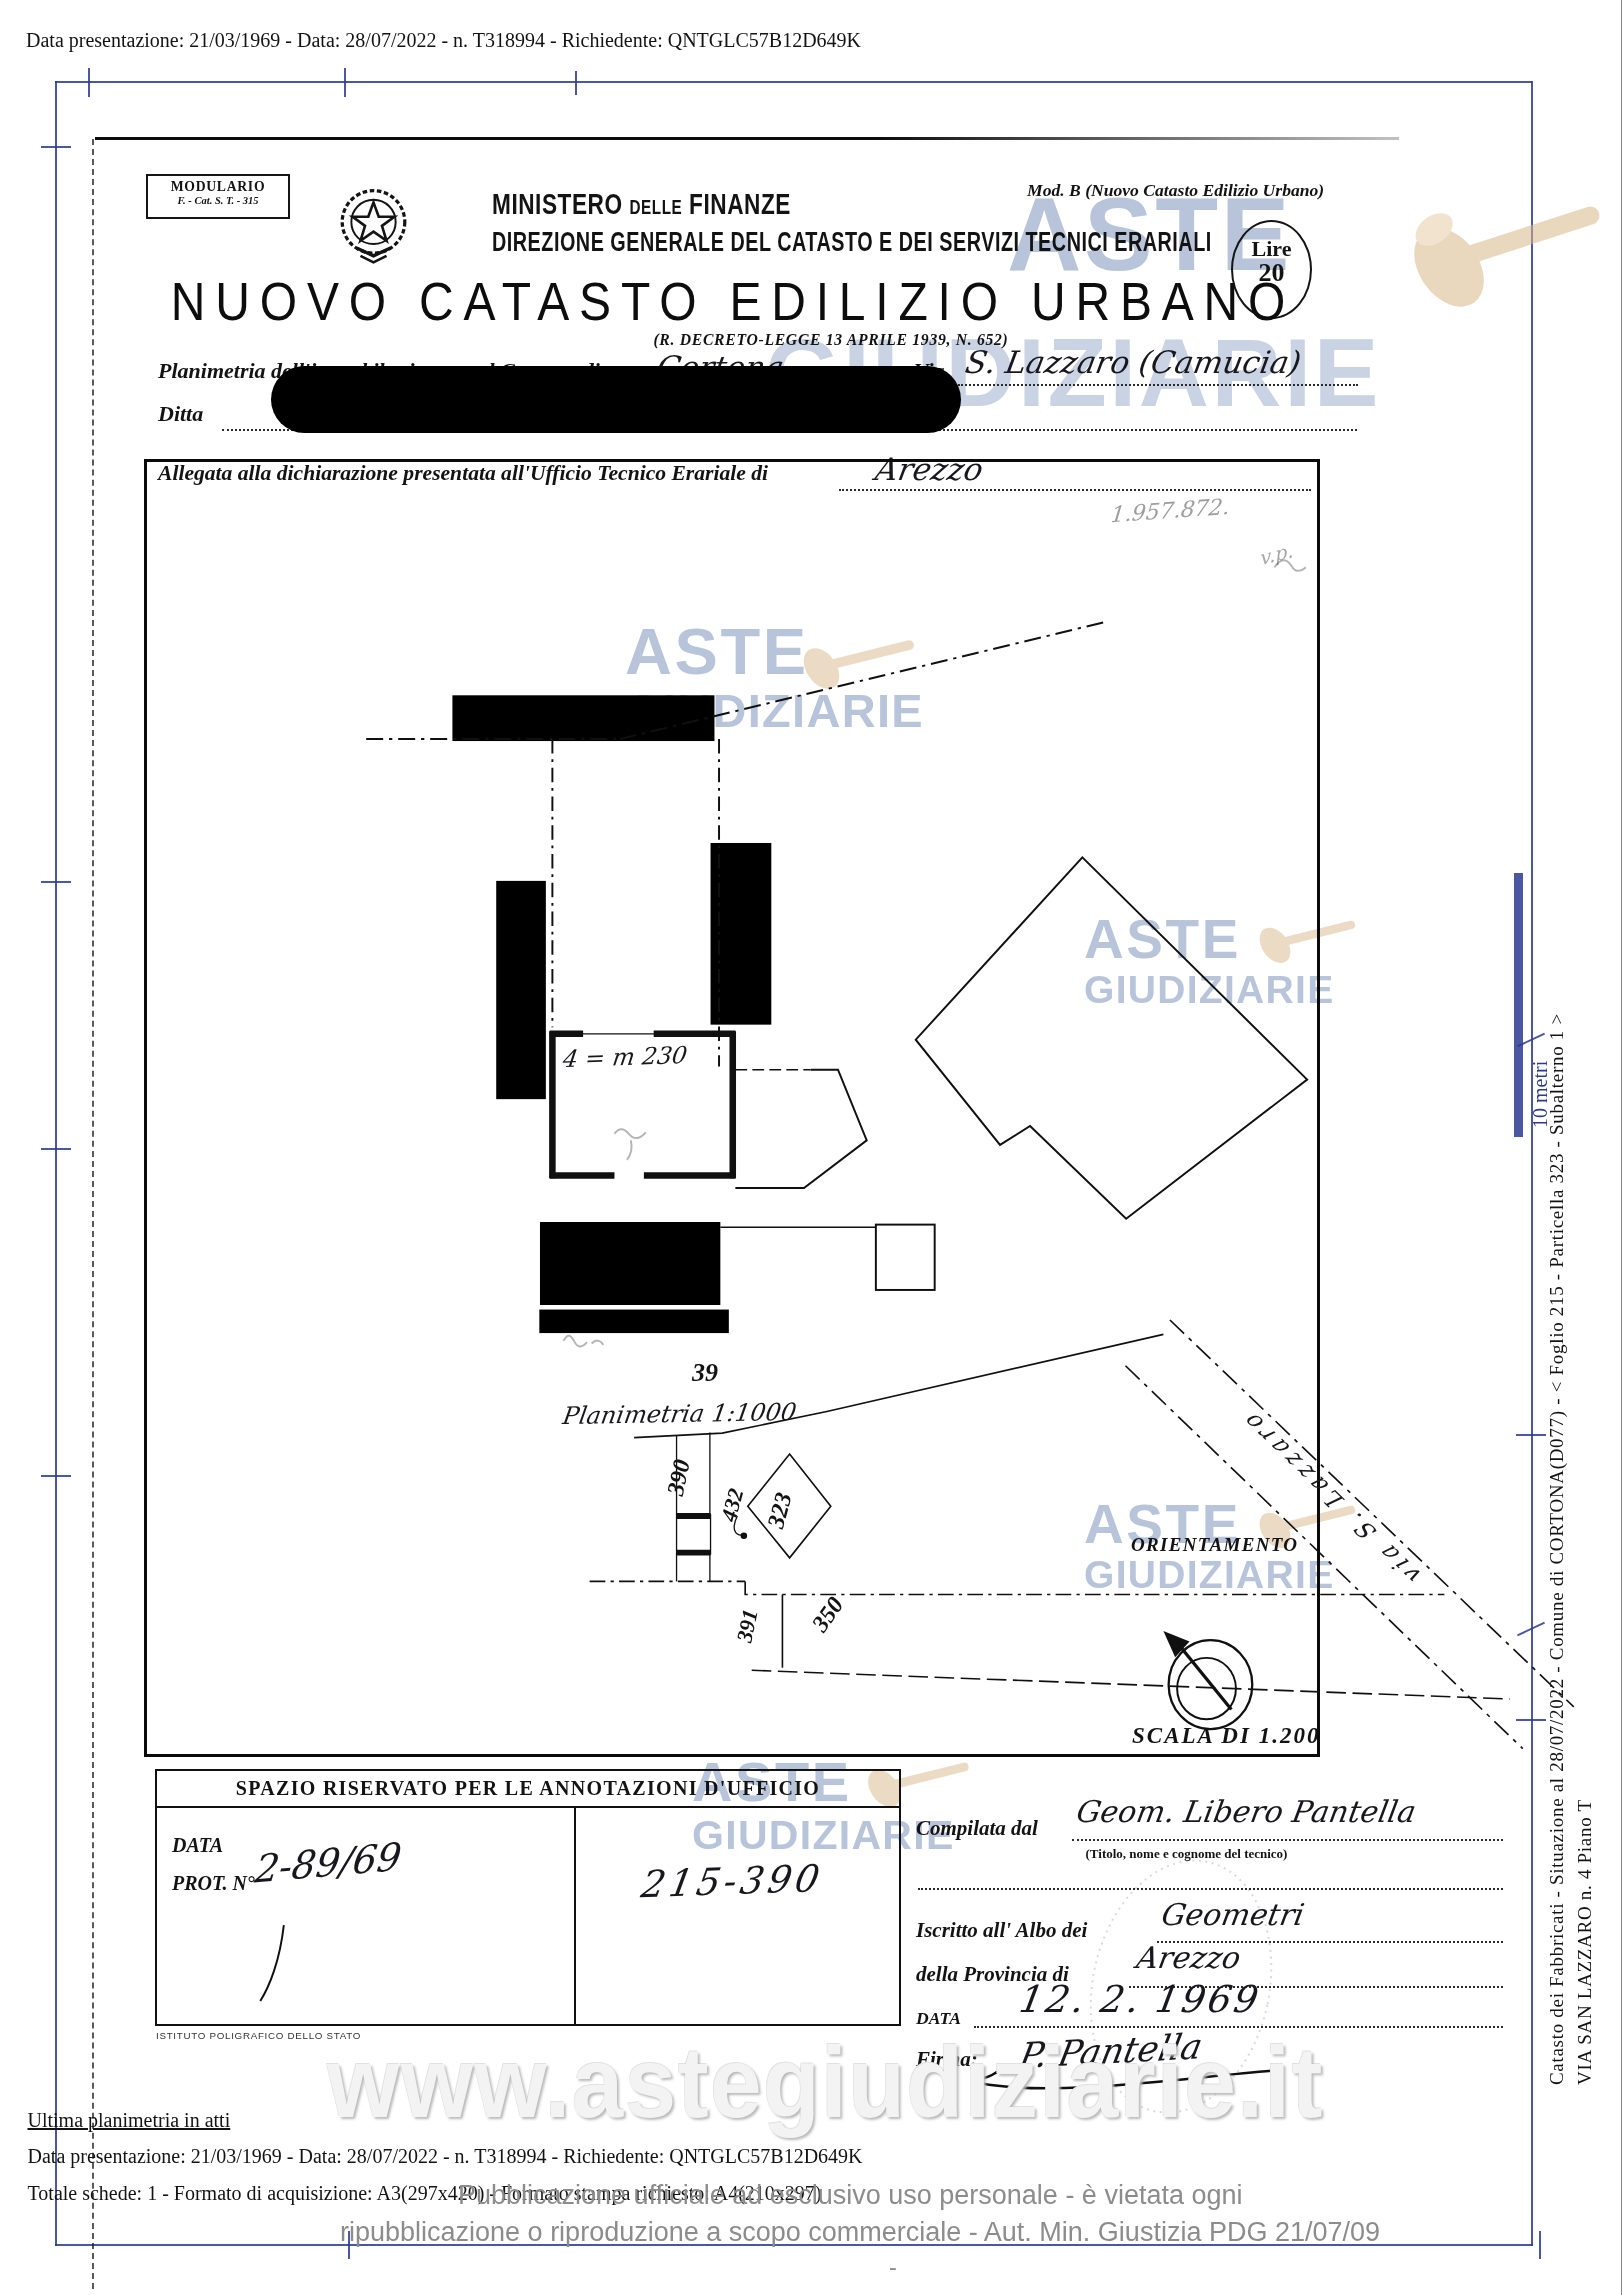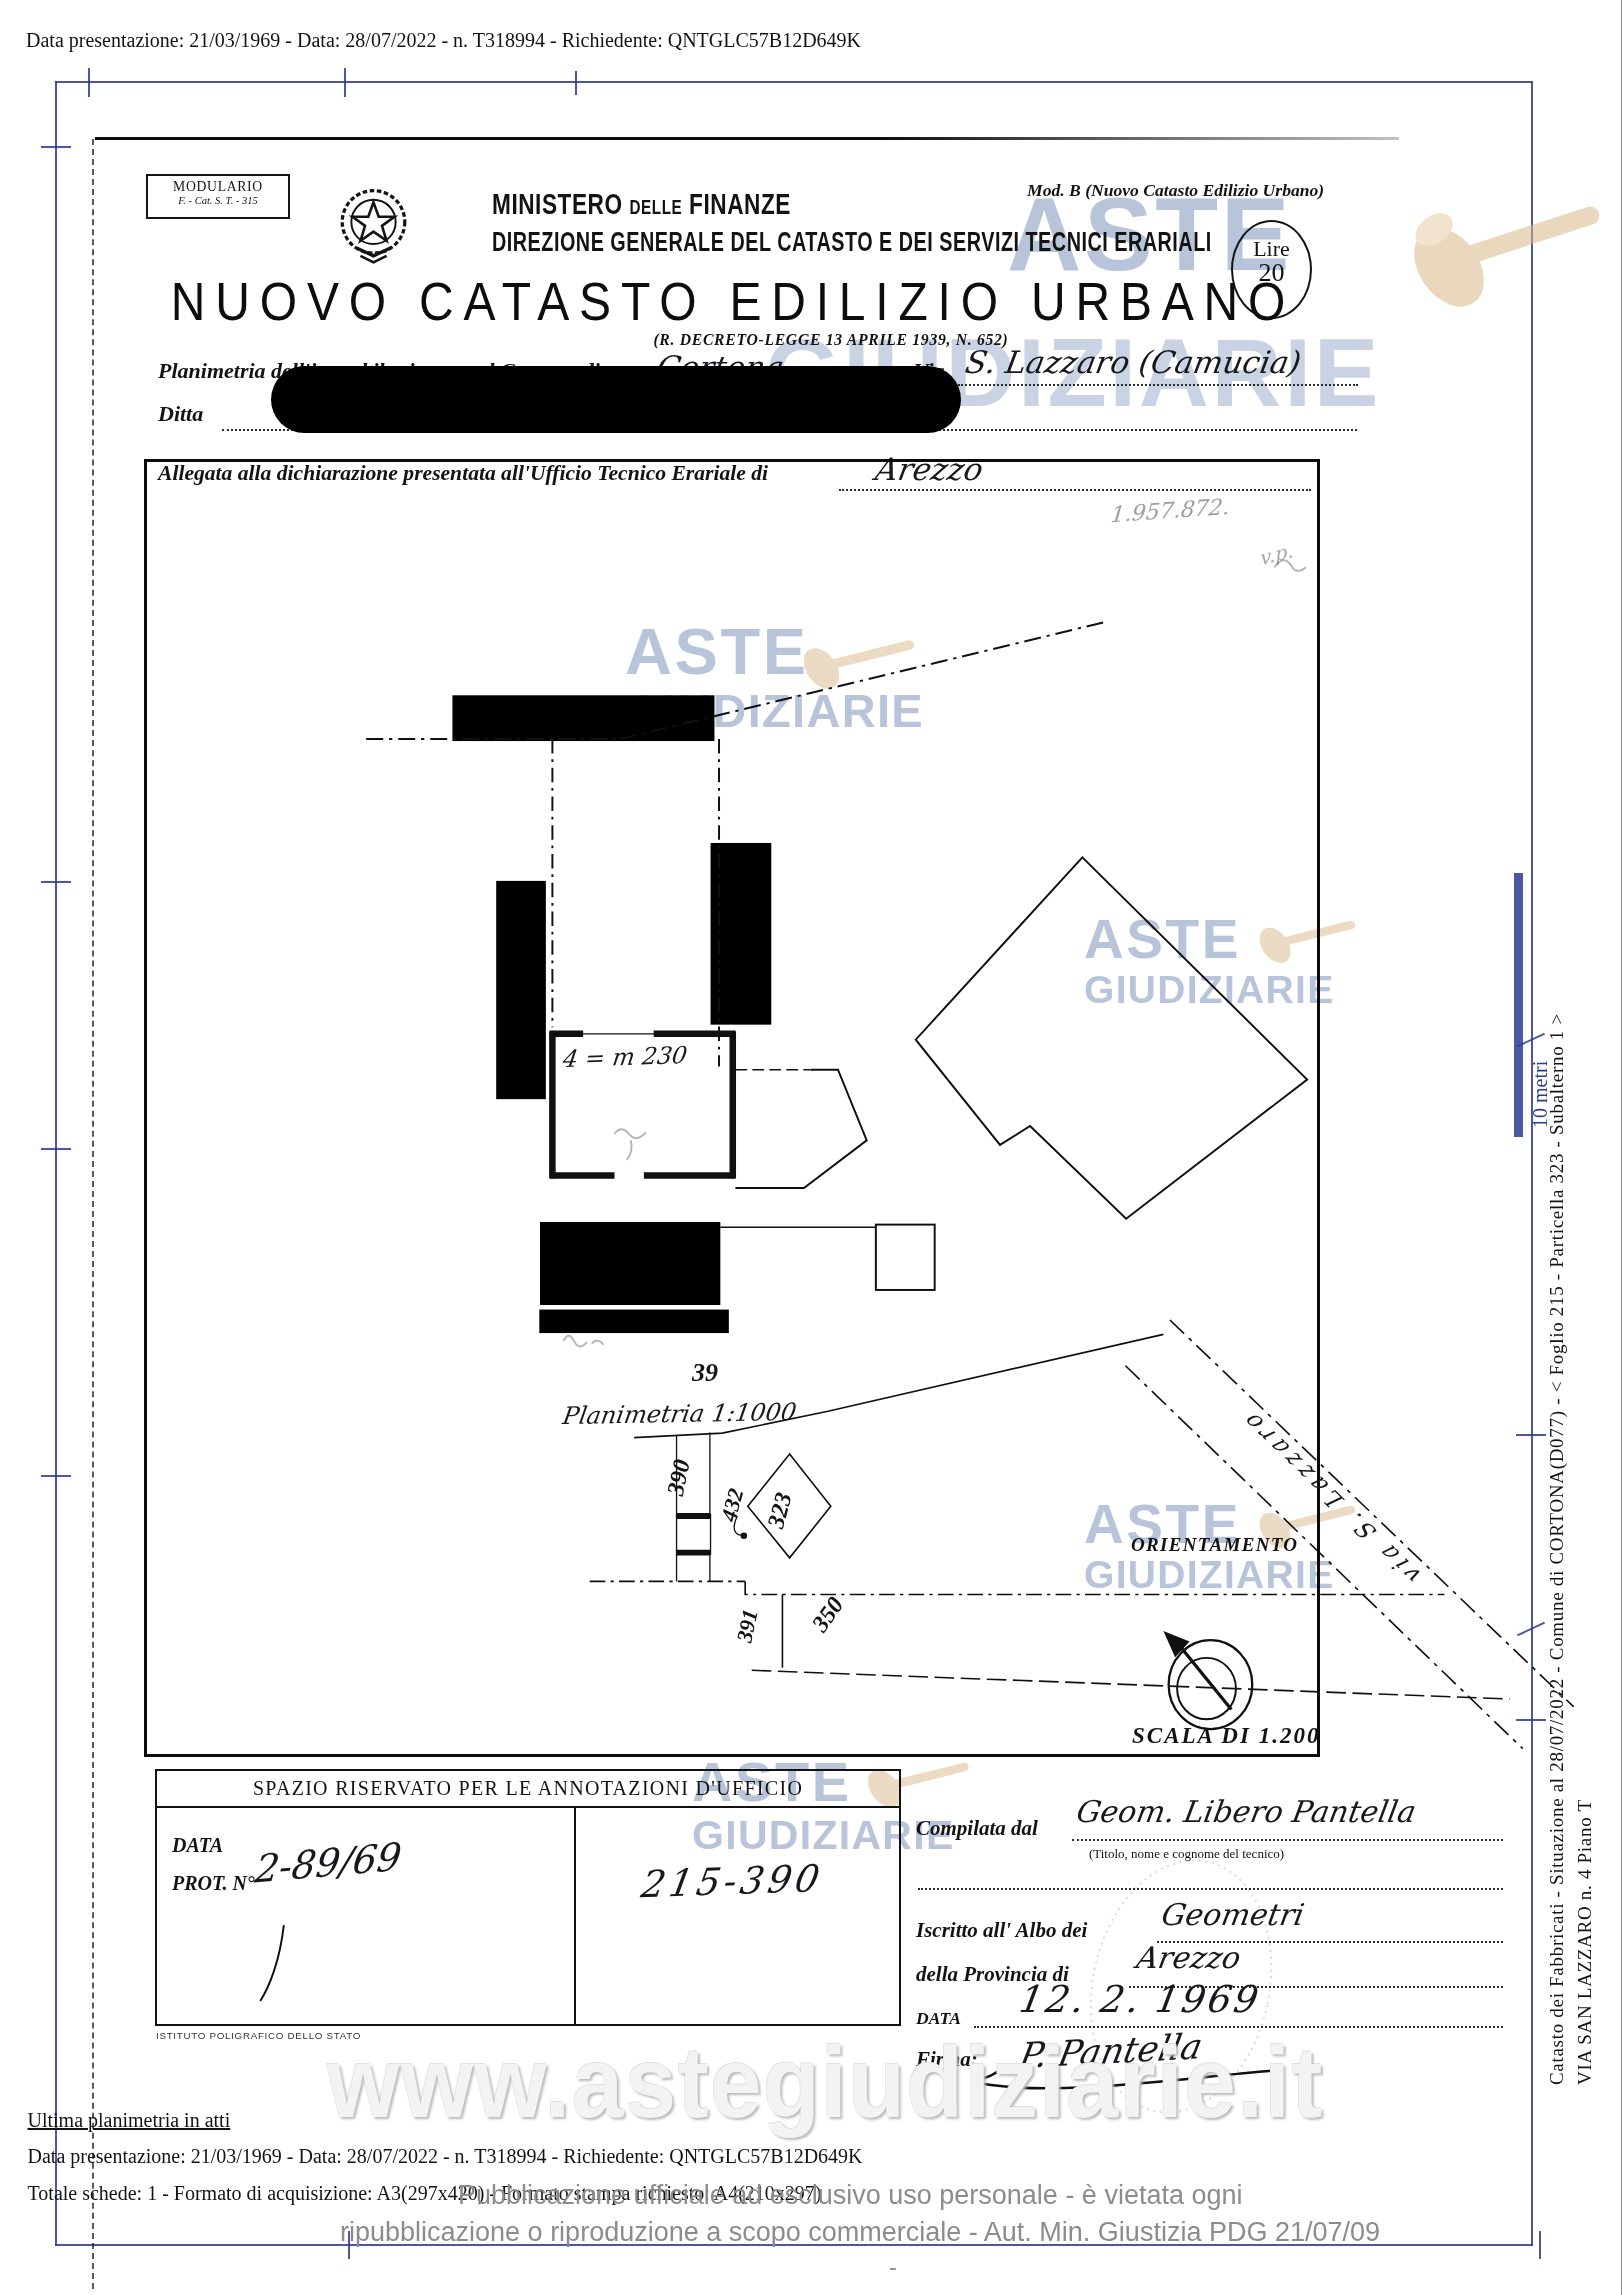--- a/index.html
+++ b/index.html
@@ -1,21 +1,21 @@
 <!DOCTYPE html>
 <html style="font-size:10.5px"><head>
 <meta charset="utf-8">
 <style>
   html,body{margin:0;padding:0;background:#888;}
   #page{position:relative;width:1621px;height:2295px;background:#ffffff;overflow:hidden;
         font-family:"Liberation Serif",serif;color:#131313;}
   .abs{position:absolute;}
   .serif{font-family:"Liberation Serif",serif;}
   .lbl{font-family:"Liberation Serif",serif;font-weight:700;font-style:italic;white-space:nowrap;}
-  .cap{font-family:"Liberation Serif",serif;font-weight:400;white-space:nowrap;}
+  .cap{font-family:"Liberation Serif",serif;font-weight:700;white-space:nowrap;}
   .cond{font-family:"Liberation Sans",sans-serif;font-weight:700;white-space:nowrap;
         transform:scaleX(.78);transform-origin:left bottom;letter-spacing:0.7px;}
   .hw{font-family:"DejaVu Serif",serif;font-style:italic;white-space:nowrap;
       transform:skewX(-10deg);color:#17171d;}
   .dots{border-bottom:2px dotted #2b2b2b;height:0;}
   .wm{color:rgba(124,148,188,.55);font-family:"Liberation Sans",sans-serif;font-weight:700;
       letter-spacing:2.6px;white-space:nowrap;}
   .vrot{transform:rotate(-90deg);transform-origin:left top;white-space:nowrap;}
   .gray{color:#8c8c8c;font-family:"Liberation Sans",sans-serif;white-space:nowrap;}
   .blue{color:#2b3a8f;}

